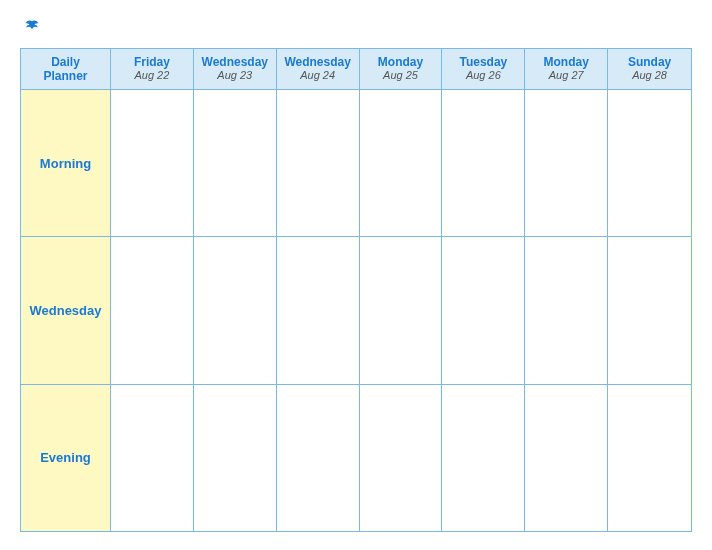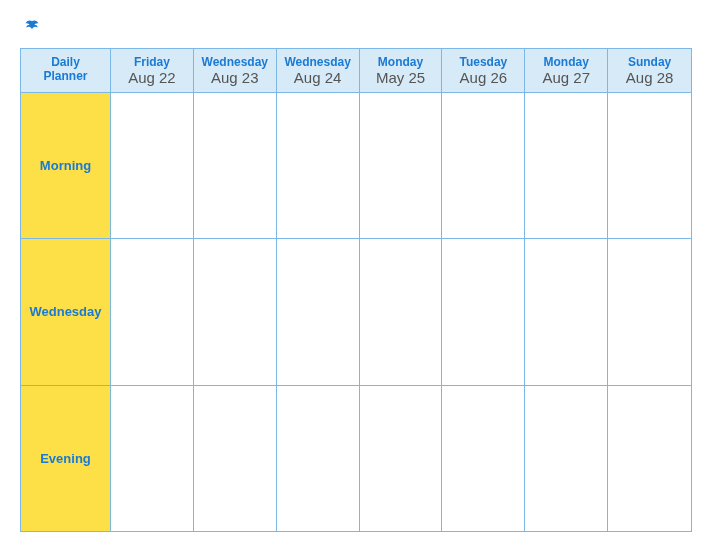--- a/index.html
+++ b/index.html
@@ -96,42 +96,43 @@
       border-right: none;
     }
 
     .cal-header-day {
       font-size: 12px;
       font-weight: bold;
       color: #1a7ad4;
     }
 
     .cal-header-date {
-      font-size: 15px;
+      font-size: 11px;
       color: #555;
+      font-style: italic;
     }
 
     .cal-body {
       flex: 1;
       display: flex;
       flex-direction: column;
     }
 
     .cal-row {
       display: grid;
       grid-template-columns: 90px repeat(7, 1fr);
       flex: 1;
     }
 
     .cal-row:not(:last-child) {
       border-bottom: 1.5px solid #7bb8e8;
     }
 
     .cal-label-cell {
-      background: #fde047;
+      background: #fef9c3;
       border-right: 1.5px solid #7bb8e8;
       display: flex;
       align-items: center;
       justify-content: center;
       font-size: 13px;
       font-weight: bold;
       color: #1a7ad4;
     }
 
     .cal-day-cell {
@@ -176,21 +177,21 @@
         <div class="cal-header-cell">
         <div class="cal-header-day">Wednesday</div>
         <div class="cal-header-date">Aug 23</div>
       </div>
         <div class="cal-header-cell">
         <div class="cal-header-day">Wednesday</div>
         <div class="cal-header-date">Aug 24</div>
       </div>
         <div class="cal-header-cell">
         <div class="cal-header-day">Monday</div>
-        <div class="cal-header-date">May 25</div>
+        <div class="cal-header-date">Aug 25</div>
       </div>
         <div class="cal-header-cell">
         <div class="cal-header-day">Tuesday</div>
         <div class="cal-header-date">Aug 26</div>
       </div>
         <div class="cal-header-cell">
         <div class="cal-header-day">Monday</div>
         <div class="cal-header-date">Aug 27</div>
       </div>
         <div class="cal-header-cell">

